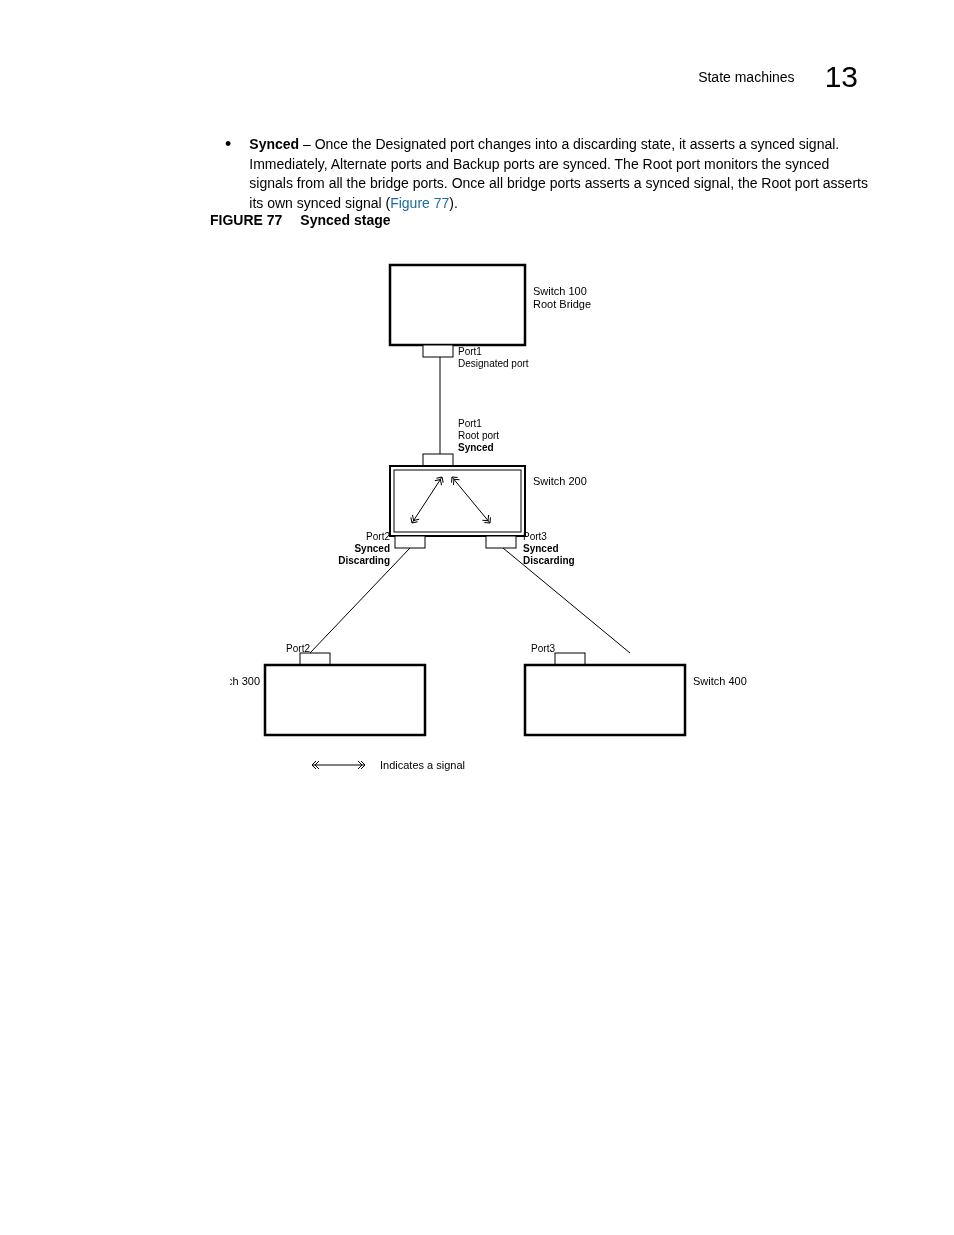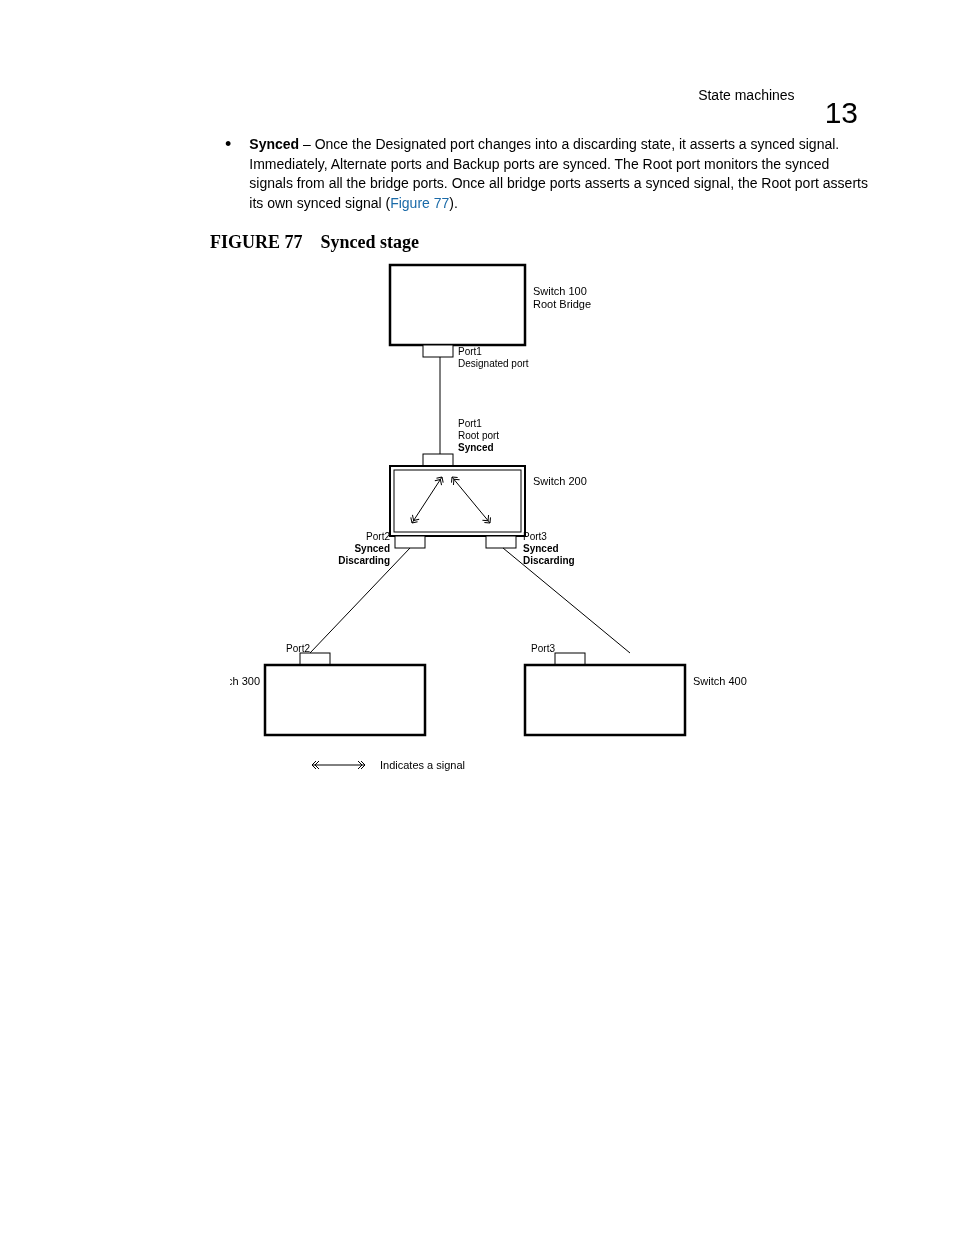--- a/index.html
+++ b/index.html
@@ -19,21 +19,20 @@
     display: flex;
     align-items: center;
   }
   .header-title {
     font-size: 14px;
     margin-right: 30px;
   }
   .chapter-num {
     font-size: 30px;
     font-weight: 500;
-    margin-top: 36px;
   }
   .content {
     position: absolute;
     top: 135px;
     left: 225px;
     right: 85px;
     font-size: 14px;
     line-height: 1.4;
   }
   .bullet-row {
@@ -46,24 +45,23 @@
   }
   .bullet-text .term {
     font-weight: bold;
   }
   .link {
     color: #1a6aa8;
     cursor: pointer;
   }
   .figcap {
     position: absolute;
-    top: 232px;
+    top: 212px;
     left: 210px;
-    font-size: 18px;
-    font-family: Liberation Serif, serif;
+    font-size: 14px;
   }
   .figcap .fignum { font-weight: bold; margin-right: 18px; }
   .figcap .figtitle { font-weight: bold; }
   .diagram {
     position: absolute;
     top: 255px;
     left: 230px;
     width: 520px;
     height: 530px;
   }

